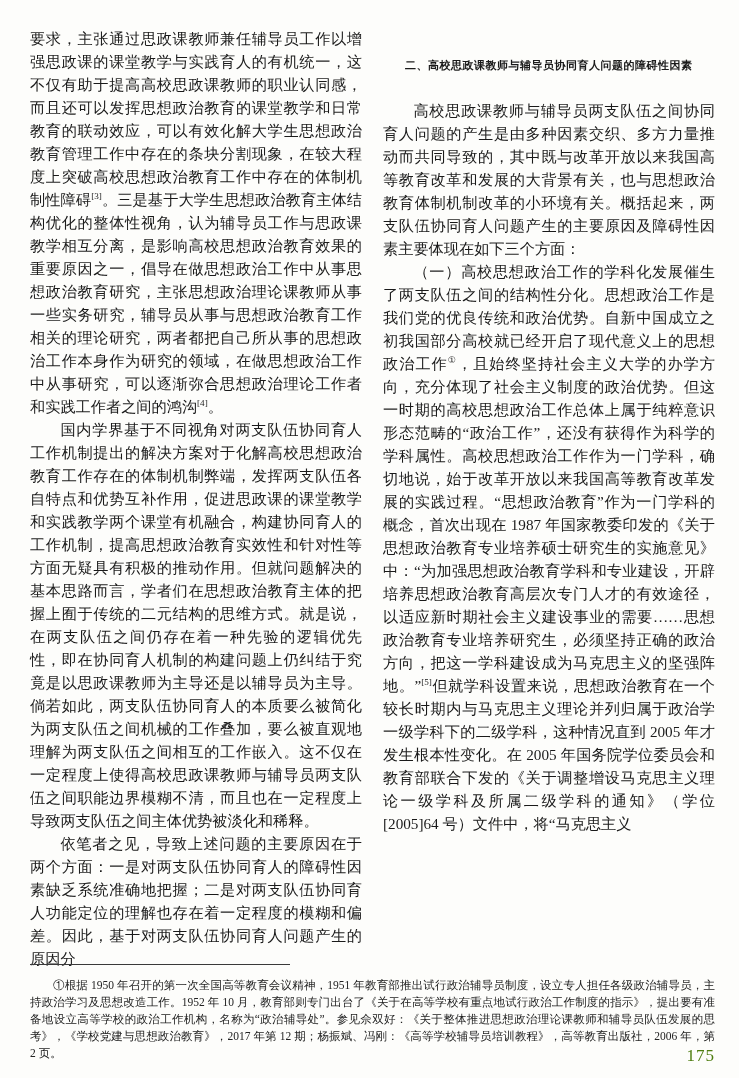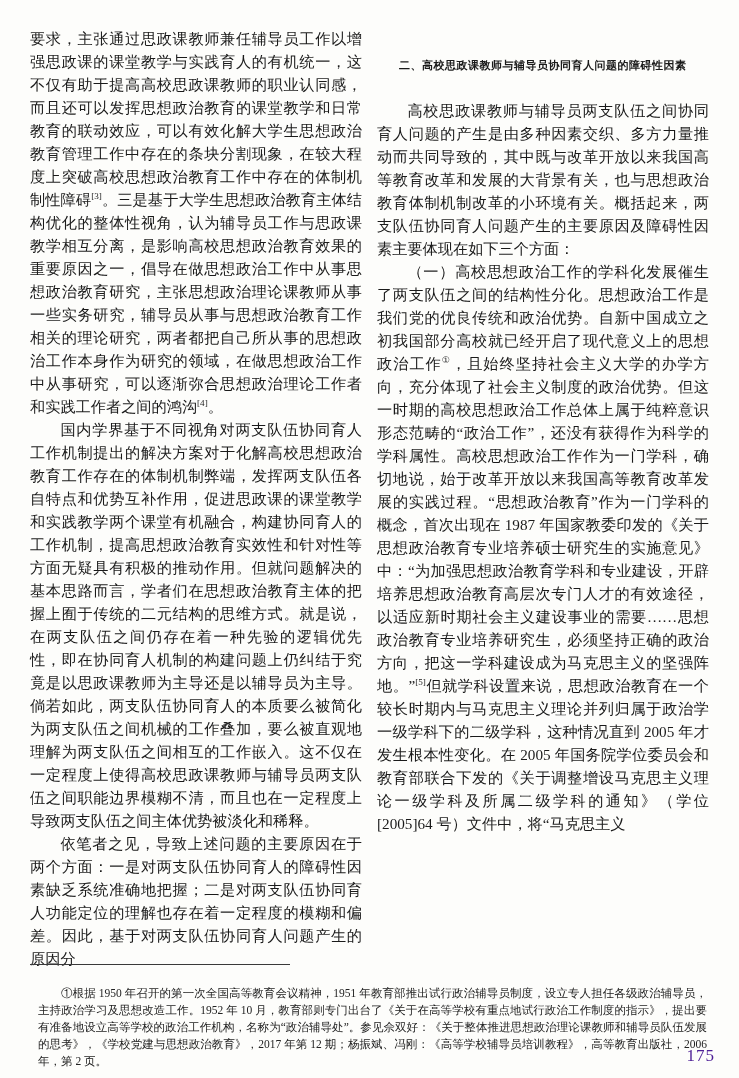--- a/index.html
+++ b/index.html
@@ -10,21 +10,21 @@
   }
   .page{
     position:relative;
     width:739px;height:1078px;
     background:#fdfdfb;
     color:#1a1a1a;
     overflow:hidden;
   }
   .columns{
     display:flex;
-    gap:15px;
+    gap:21px;
     padding:27px 24px 0 30px;
   }
   .col{
     width:332px;
     font-size:15.2px;
     line-height:23px;
     text-align:justify;
   }
   .para{margin:0;}
   .para.indent{text-indent:2em;}
@@ -50,33 +50,33 @@
     position:absolute;
     left:30px;top:964px;
     width:260px;height:0;
     border-top:1px solid #3a3a3a;
   }
   .footnote-area{
     position:absolute;
     left:30px;right:24px;top:977px;
   }
   .footnote{
-    margin:8px;
+    margin:0;
     font-size:11.5px;
     line-height:17px;
     text-align:justify;
     text-indent:2em;
     color:#222;
   }
   .page-number{
     position:absolute;
     right:24px;bottom:12px;
     font-size:17px;
     letter-spacing:1px;
-    color:#4c1d95;
+    color:#4d7c0f;
   }
 </style>
 </head>
 <body>
 
 <div class="page">
 
   <div class="columns">
     <div class="col">
         <p class="para"><span>要求，主张通过思政课教师兼任辅导员工作以增强思政课的课堂教学与实践育人的有机统一，这不仅有助于提高高校思政课教师的职业认同感，而且还可以发挥思想政治教育的课堂教学和日常教育的联动效应，可以有效化解大学生思想政治教育管理工作中存在的条块分割现象，在较大程度上突破高校思想政治教育工作中存在的体制机制性障碍</span><sup class="cite">[3]</sup><span>。三是基于大学生思想政治教育主体结构优化的整体性视角，认为辅导员工作与思政课教学相互分离，是影响高校思想政治教育效果的重要原因之一，倡导在做思想政治工作中从事思想政治教育研究，主张思想政治理论课教师从事一些实务研究，辅导员从事与思想政治教育工作相关的理论研究，两者都把自己所从事的思想政治工作本身作为研究的领域，在做思想政治工作中从事研究，可以逐渐弥合思想政治理论工作者和实践工作者之间的鸿沟</span><sup class="cite">[4]</sup><span>。</span></p>

